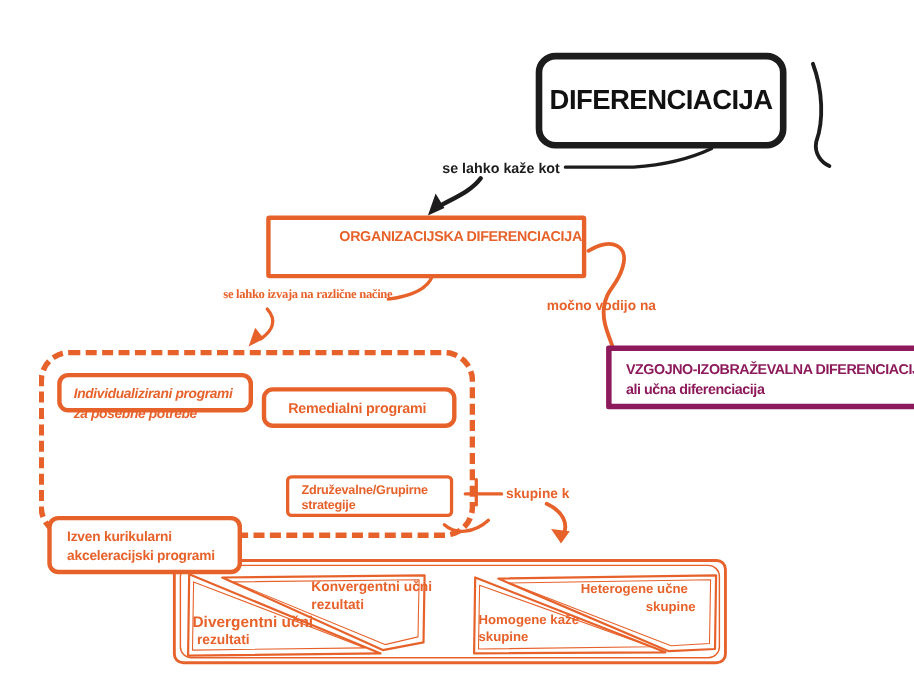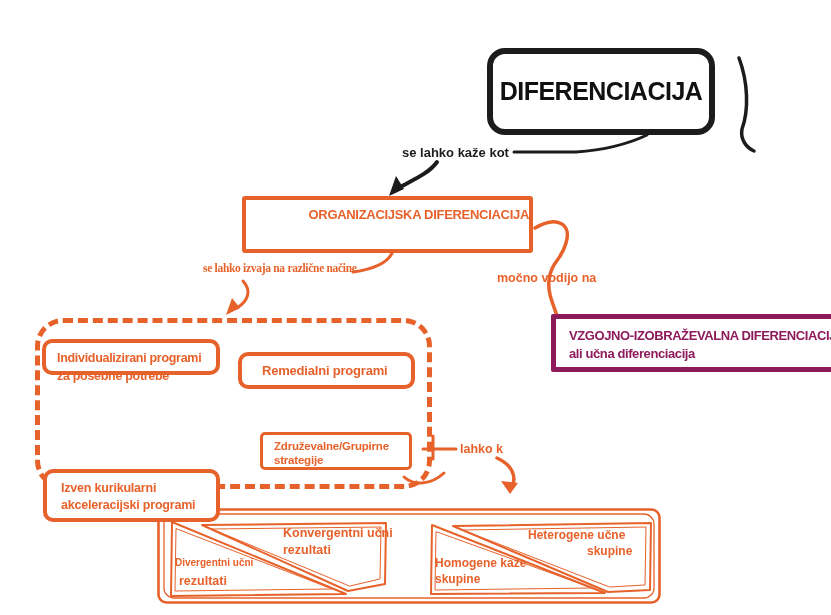--- a/index.html
+++ b/index.html
@@ -28,22 +28,22 @@
     position:absolute;background:#fff;border:4px solid var(--orange);
     color:var(--orange);white-space:nowrap;
   }
   .org-box{left:242px;top:196px;width:291px;height:57px;border-radius:3px;
     padding:6px 0 0 19px;font-size:13px;line-height:18px;letter-spacing:-0.3px;text-align:right;}
   .edu-box{left:551px;top:314px;width:300px;height:58px;border:5px solid var(--purple);
     color:var(--purple);border-radius:2px;padding:8px 0 0 13px;font-size:13px;
     line-height:18px;letter-spacing:-0.4px;}
   .dashed-box{position:absolute;left:35px;top:318px;width:397px;height:171px;
     border:5px dashed var(--orange);border-radius:28px;background:transparent;}
-  .prog-a{left:42px;top:339px;width:178px;height:36px;border-radius:10px;
-    padding:6px 0 0 11px;font-size:12.5px;line-height:18px;letter-spacing:-0.3px;}
+  .prog-a{left:52px;top:339px;width:178px;height:36px;border-radius:10px;
+    padding:6px 0 0 11px;font-size:12.5px;line-height:18px;letter-spacing:-0.3px;font-style:italic;}
   .prog-b{left:238px;top:352px;width:177px;height:37px;border-radius:10px;
     display:flex;align-items:center;padding-left:20px;font-size:13px;letter-spacing:-0.2px;}
   .prog-c{left:43px;top:421px;width:177px;height:53px;border-radius:10px;
     padding:7px 0 0 14px;font-size:12.5px;line-height:17px;letter-spacing:-0.2px;margin-top:48px;}
   .prog-d{left:260px;top:432px;width:152px;height:38px;border-width:3px;border-radius:5px;
     padding:4px 0 0 11px;font-size:11.5px;line-height:14px;letter-spacing:-0.2px;}
 </style>
 </head>
 <body>
 
@@ -88,21 +88,21 @@
     <path d="M463,530 L646,527 L645,585 L610,587 Z" stroke="#E7622B" stroke-width="1"></path>
   </svg>
 
   <div class="title-box">
     <span>DIFERENCIACIJA</span>
   </div>
 
   <div class="lbl black" style="left:402px;top:145px;font-size:13px;">se lahko kaže kot</div>
   <div class="lbl" style="left:203px;top:262px;font-size:11.5px;letter-spacing:-0.3px;font-family:Liberation Serif, serif;">se lahko izvaja na različne načine</div>
   <div class="lbl" style="left:497px;top:271px;font-size:12.5px;">močno vodijo na</div>
-  <div class="lbl" style="left:460px;top:442px;font-size:12.5px;">lahko k</div>
+  <div class="lbl" style="left:460px;top:442px;font-size:12.5px;">skupine k</div>
 
   <div class="node org-box">
     <div>ORGANIZACIJSKA DIFERENCIACIJA</div>
   </div>
 
   <div class="node edu-box">
     <div>VZGOJNO-IZOBRAŽEVALNA DIFERENCIACIJA</div>
     <div>ali učna diferenciacija</div>
   </div>
 
@@ -117,21 +117,21 @@
   </div>
   <div class="node prog-c">
     <div>Izven kurikularni</div>
     <div>akceleracijski programi</div>
   </div>
   <div class="node prog-d">
     <div>Združevalne/Grupirne</div>
     <div>strategije</div>
   </div>
 
-  <div class="lbl" style="left:175px;top:557px;font-size:10px;text-align:center;">Divergentni učni</div>
+  <div class="lbl" style="left:175px;top:557px;font-size:14px;text-align:center;">Divergentni učni</div>
   <div class="lbl" style="left:179px;top:574px;font-size:12.5px;">rezultati</div>
 
   <div class="lbl" style="left:283px;top:526px;font-size:12.5px;">Konvergentni učni</div>
   <div class="lbl" style="left:283px;top:543px;font-size:12.5px;">rezultati</div>
 
   <div class="lbl" style="left:435px;top:556px;font-size:12px;">Homogene kaže</div>
   <div class="lbl" style="left:435px;top:572px;font-size:12px;">skupine</div>
 
   <div class="lbl" style="left:528px;top:528px;font-size:12px;">Heterogene učne</div>
   <div class="lbl" style="left:587px;top:544px;font-size:12px;">skupine</div>

